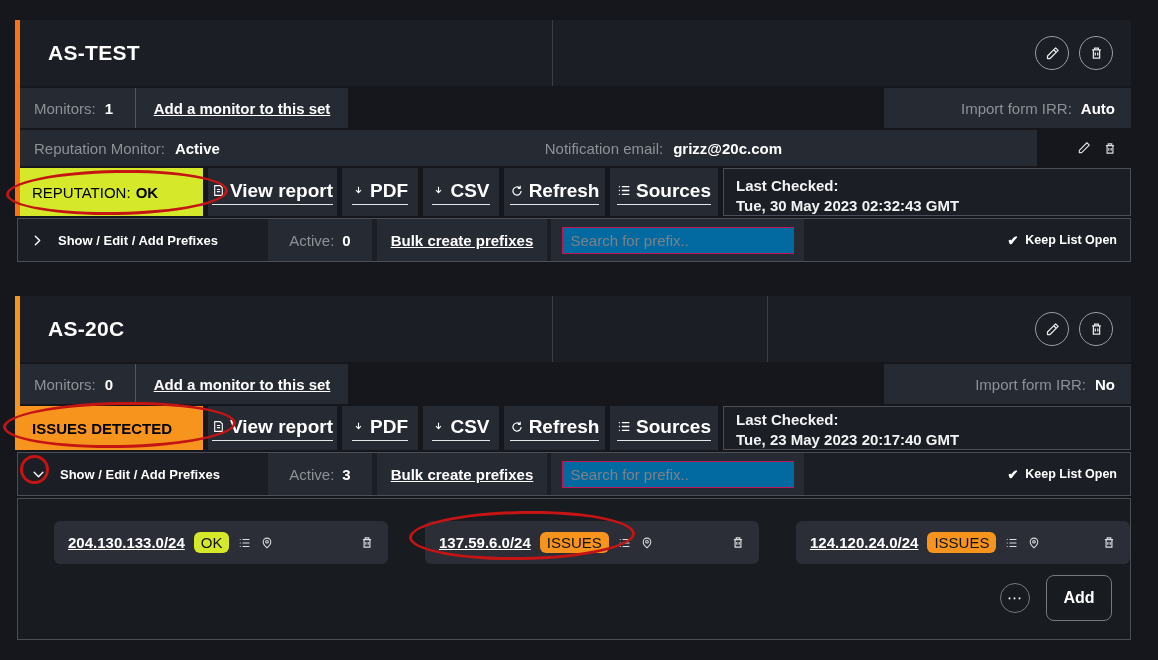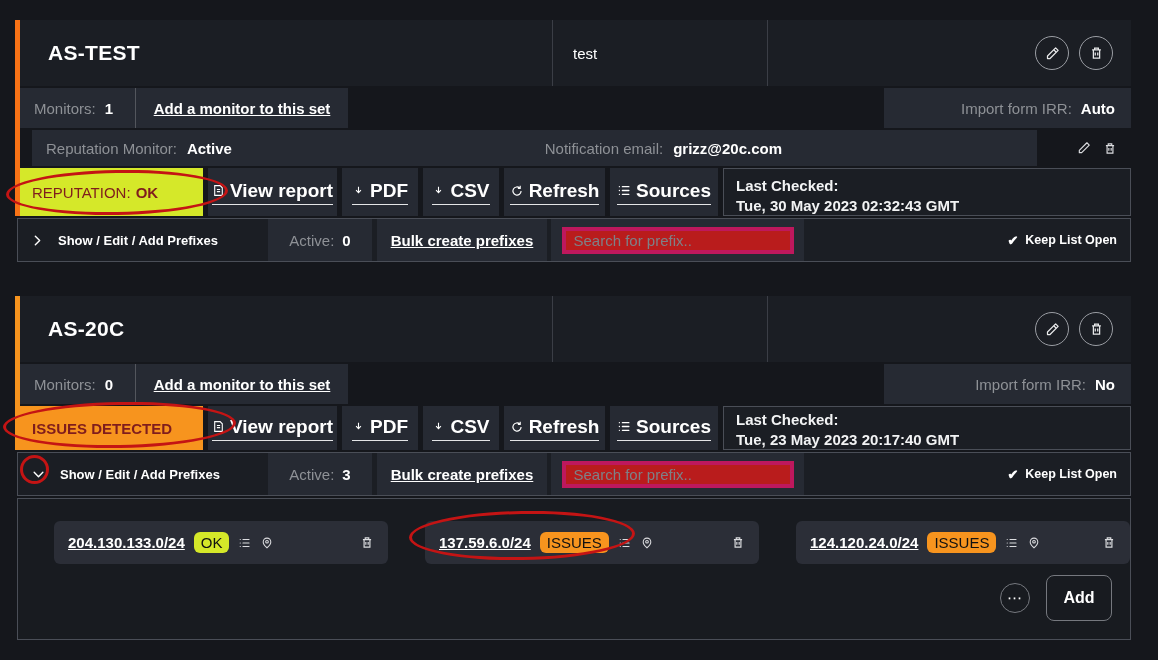--- a/index.html
+++ b/index.html
@@ -36,46 +36,46 @@
   .rowm .m2 { width:212px; justify-content:center; }
   .rowm .spacer { flex:1; }
   .rowm .m3 { width:247px; justify-content:flex-end; padding-right:16px; gap:9px; }
 
   .lbl { color:#8e9196; }
   .val { font-weight:bold; color:#fff; }
   .link { font-weight:bold; text-decoration:underline; color:#fff; cursor:pointer; }
 
   
   .rowr { height:36px; margin-top:2px; display:flex; }
-  .rowr .r1 { flex:1; padding-left:14px; gap:10px;margin-left:12px; }
+  .rowr .r1 { flex:1; padding-left:14px; gap:10px; }
   .rowr .email { margin-left:auto; margin-right:255px; display:flex; gap:10px; align-items:center; }
   .rowr .r2 { width:94px; display:flex; align-items:center; justify-content:flex-end; gap:12px; padding-right:14px; color:#dcdde0; }
   .icon-btn { background:none; border:none; color:#dcdde0; cursor:pointer; display:flex; align-items:center; }
 
   
   .rows { height:48px; margin-top:2px; display:flex; gap:5px; }
   #panel2 .rows { height:44px; }
-  .status-cell { width:183px; display:flex; align-items:center; padding-left:12px; gap:5px; color:#7f1d1d; }
+  .status-cell { width:183px; display:flex; align-items:center; padding-left:12px; gap:5px; color:#000000; }
   #panel1 .status-cell { background:#d5e829; }
   #panel2 .status-cell { background:#f7941e; }
   .status-cell .sv { font-weight:bold; }
   #panel2 .status-cell .sl { font-weight:bold; }
   .tbtn { background:#262a33; display:flex; align-items:center; justify-content:center; cursor:pointer; border:none; color:#fff; font-size:19px; font-family:inherit; }
   .tbtn .grp { display:flex; align-items:center; gap:5px; border-bottom:1.5px solid #e4e5e7; padding-bottom:2px; font-weight:bold; }
   .w-report { width:129px; } .w-pdf { width:76px; } .w-csv { width:76px; }
   .w-refresh { width:101px; } .w-sources { width:108px; }
   .lastc { flex:1; border:1px solid #4a4e57; display:flex; flex-direction:column; justify-content:flex-end; padding-left:12px; font-weight:bold; line-height:1.3; background:#1b1e24; }
 
   
   .rowt { height:44px; margin-top:2px; margin-left:2px; border:1px solid #4a4e57; background:#1b1e24; display:flex; align-items:stretch; }
   .rowt .tog { display:flex; align-items:center; gap:14px; padding-left:13px; width:250px; font-weight:bold; font-size:13px; cursor:pointer; color:#fff; background:none; border:none; font-family:inherit; text-align:left; }
   .rowt .ac { width:104px; gap:8px; justify-content:center; margin-right:5px; }
   .rowt .bulk { width:170px; justify-content:center; margin-right:4px; }
   .rowt .srch { width:253px; justify-content:center; }
-  input.search { width:232px; height:27px; background:#b91c1c; border:4px solid #be185d; color:#c9cbcf; padding:0 8px; font-size:15px; font-family:inherit; }
+  input.search { width:232px; height:27px; background:#0369a1; border:1px solid #be185d; color:#c9cbcf; padding:0 8px; font-size:15px; font-family:inherit; }
   input.search::placeholder { color:#7e8187; }
   .rowt .tspacer { flex:1; }
   .keep { display:flex; align-items:center; gap:7px; padding-right:13px; font-weight:bold; font-size:12.5px; cursor:pointer; color:#fff; background:none; border:none; font-family:inherit; }
   .check { font-size:13px; }
 
   
   .pbox { height:142px; margin-top:2px; margin-left:2px; border:1px solid #4a4e57; background:#181b20; position:relative; }
   .chips { display:flex; gap:27px; padding:22px 0 0 26px; }
   .chip { width:335px; height:43px; background:#2b2e37; border-radius:6px; display:flex; align-items:center; padding:11px 14px; gap:9px;margin-left:10px; }
   .chip .cidr { font-weight:bold; text-decoration:underline; color:#fff; cursor:pointer; }
@@ -102,23 +102,20 @@
 <body>
 
 <div class="stage">
 
   <section class="panel" id="panel1">
     <div class="accent">
       <div class="hdr">
         <div class="c1">
             <span class="title">AS-TEST</span>
           </div>
-        <div class="c2">
-            <span>test</span>
-          </div>
         <div class="c3">
           <div class="cbtn">
             <span>
                 <svg width="15" height="15" viewBox="0 0 24 24" fill="none" stroke="currentColor" stroke-width="2" stroke-linejoin="round">
                   <path d="M17 3l4 4L8 20H4v-4L17 3z"></path>
                   <path d="M14 6l4 4"></path>
                 </svg>
               </span>
           </div>
           <div class="cbtn">

